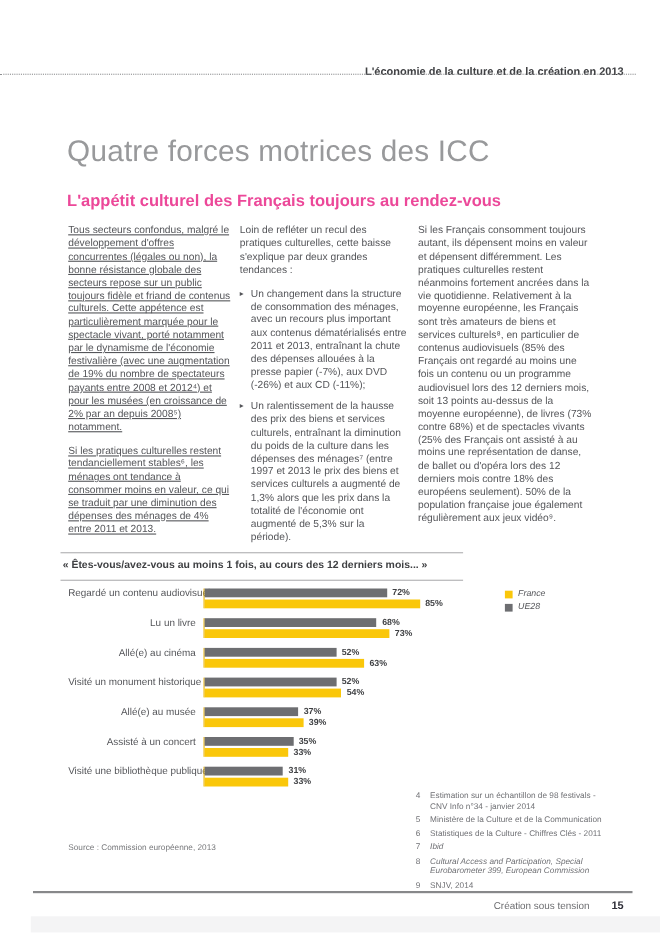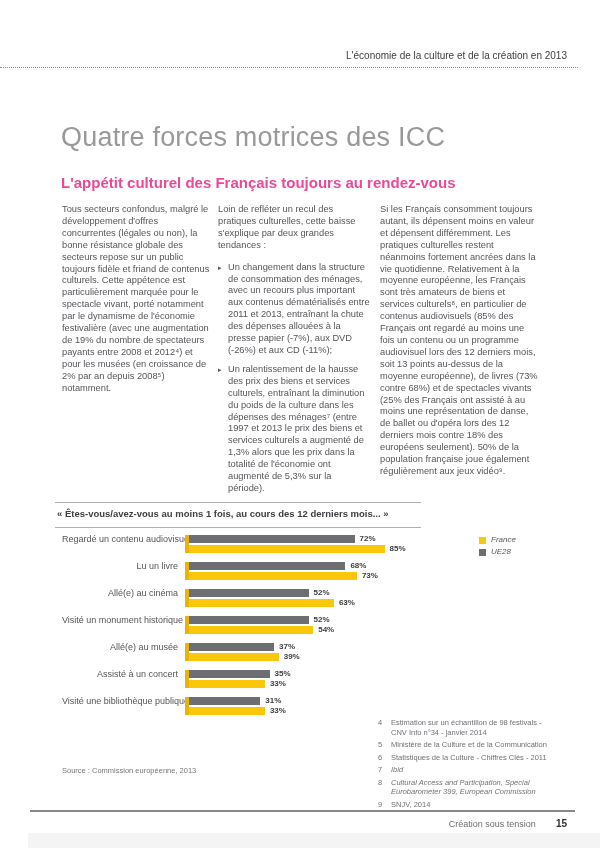--- a/index.html
+++ b/index.html
@@ -1,48 +1,48 @@
 <!DOCTYPE html>
 <html><head>
 <meta charset="utf-8">
 <style>
   html,body{margin:0;padding:0;background:#fff;}
   #page{
     position:relative;width:600px;height:848px;background:#ffffff;overflow:hidden;
     font-family:"Liberation Sans","DejaVu Sans",sans-serif;color:#55565a;
   }
   
-  .doc-header{position:absolute;top:50px;right:33px;font-size:10px;font-weight:normal;color:#3f4043;text-align:right;}
+  .doc-header{position:absolute;top:60px;right:33px;font-size:10px;font-weight:bold;color:#3f4043;text-align:right;}
   .dotted-rule{position:absolute;top:67px;left:0;width:578px;border-top:1px dotted #8e8f91;height:0;}
   
   .main-title{position:absolute;top:122px;left:61px;font-size:27px;font-weight:300;color:#98999b;letter-spacing:.2px;}
   .sub-title{position:absolute;top:174px;left:61px;font-size:15px;font-weight:bold;color:#ec4899;}
   
   .columns{position:absolute;top:204px;left:62px;width:480px;display:flex;}
   .col{font-size:9.3px;line-height:11.9px;color:#55565a;}
-  .col-1{width:150px;margin-right:6px;}
+  .col-1{width:150px;margin-right:6px;text-decoration:underline;}
   .col-2{width:152px;margin-right:10px;}
   .col-3{width:160px;}
   .col p{margin:0 0 10px 0;}
   .bullet{position:relative;padding-left:10px;margin-bottom:7px;}
   .bullet .marker{position:absolute;left:0;top:0;font-size:7px;color:#55565a;}
   
   .chart-rule-top{position:absolute;top:502px;left:55px;width:366px;border-top:1px solid #aeafb1;height:0;}
   .chart-title{position:absolute;top:508px;left:57px;width:364px;font-size:9.5px;font-weight:bold;color:#3f4043;}
   .chart-rule-bottom{position:absolute;top:527px;left:55px;width:366px;border-top:1px solid #aeafb1;height:0;}
   .chart{position:absolute;top:535px;left:62px;}
   .chart-row{display:flex;align-items:flex-start;margin-bottom:9px;}
   .chart-cat{width:116px;padding-right:7px;text-align:right;font-size:9px;line-height:9px;padding-top:0;color:#55565a;white-space:nowrap;}
-  .bars{border-left:4px solid #eab308;padding-left:0;}
+  .bars{border-left:1px solid #eab308;padding-left:0;}
   .bar-line{display:flex;align-items:center;height:8px;margin-bottom:2px;}
   .bar-line:last-child{margin-bottom:0;}
   .bar{height:8px;}
   .bar-val{font-size:8px;font-weight:bold;color:#3f4043;margin-left:5px;line-height:8px;white-space:nowrap;}
   
-  .legend{position:absolute;top:536px;left:479px;}
+  .legend{position:absolute;top:536px;left:459px;}
   .legend-item{display:flex;align-items:center;margin-bottom:4px;}
   .legend-swatch{width:7px;height:7px;margin-right:5px;flex:0 0 auto;}
   .legend-label{font-size:8px;font-style:italic;color:#55565a;line-height:8px;}
   
   .chart-source{position:absolute;top:766px;left:62px;font-size:7.5px;color:#77787b;}
   
   .footnotes{position:absolute;top:718px;left:378px;width:178px;}
   .footnote{display:flex;margin-bottom:3px;font-size:7.5px;line-height:9.5px;color:#707175;}
   .fn-num{width:13px;flex:0 0 auto;}
   .fn-text{flex:1;}
@@ -61,20 +61,21 @@
 
   <div class="doc-header">L'économie de la culture et de la création en 2013</div>
   <div class="dotted-rule"></div>
 
   <div class="main-title">Quatre forces motrices des ICC</div>
   <div class="sub-title">L'appétit culturel des Français toujours au rendez-vous</div>
 
   <div class="columns">
     <div class="col col-1">
       <p>Tous secteurs confondus, malgré le développement d'offres concurrentes (légales ou non), la bonne résistance globale des secteurs repose sur un public toujours fidèle et friand de contenus culturels. Cette appétence est particulièrement marquée pour le spectacle vivant, porté notamment par le dynamisme de l'économie festivalière (avec une augmentation de 19% du nombre de spectateurs payants entre 2008 et 2012⁴) et pour les musées (en croissance de 2% par an depuis 2008⁵) notamment.</p>
+      <p>Si les pratiques culturelles restent tendanciellement stables⁶, les ménages ont tendance à consommer moins en valeur, ce qui se traduit par une diminution des dépenses des ménages de 4% entre 2011 et 2013.</p>
     </div>
     <div class="col col-2">
       <p>Loin de refléter un recul des pratiques culturelles, cette baisse s'explique par deux grandes tendances :</p>
       <div class="bullet">
         <span class="marker">▸</span>
         <span>Un changement dans la structure de consommation des ménages, avec un recours plus important aux contenus dématérialisés entre 2011 et 2013, entraînant la chute des dépenses allouées à la presse papier (-7%), aux DVD (-26%) et aux CD (-11%);</span>
       </div>
       <div class="bullet">
         <span class="marker">▸</span>
         <span>Un ralentissement de la hausse des prix des biens et services culturels, entraînant la diminution du poids de la culture dans les dépenses des ménages⁷ (entre 1997 et 2013 le prix des biens et services culturels a augmenté de 1,3% alors que les prix dans la totalité de l'économie ont augmenté de 5,3% sur la période).</span>

